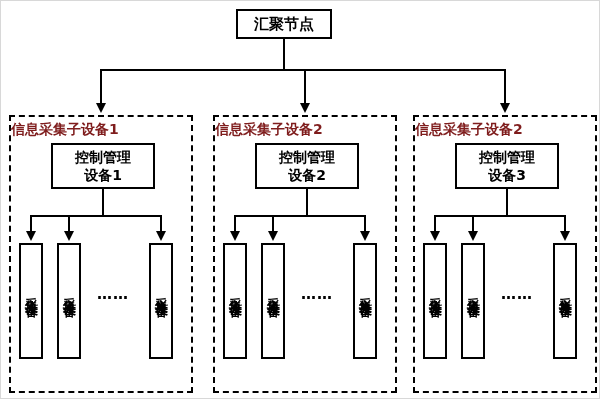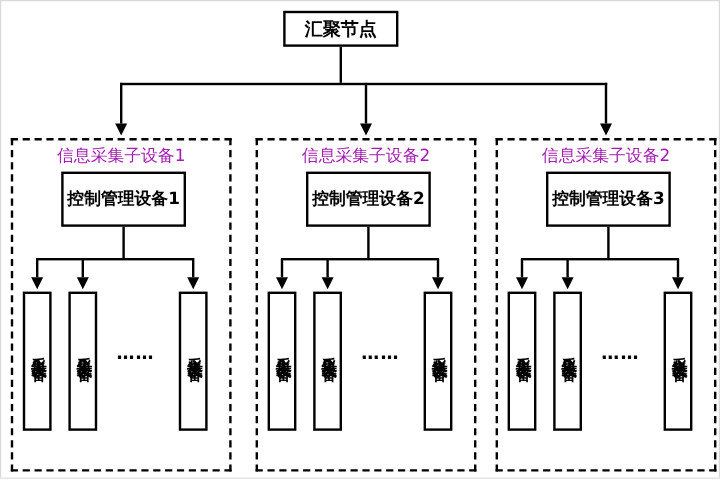--- a/index.html
+++ b/index.html
@@ -18,26 +18,26 @@
   .arrow-down{
     position:absolute;width:0;height:0;
     border-left:5px solid transparent;border-right:5px solid transparent;
     border-top:10px solid #000;
   }
   .group{
     position:absolute;top:114px;width:184px;height:278px;
     border:2px dashed #000;box-sizing:border-box;background:#fff;
   }
   .group-title{
-    position:absolute;top:4px;left:0;width:100%;text-align:center;
-    font-weight:normal;font-size:14px;color:#a21caf;
+    position:absolute;top:4px;left:0;width:100%;
+    font-weight:bold;font-size:14px;color:#7f1d1d;
   }
   .ctrl{
     left:40px;top:26px;width:104px;height:46px;
-    flex-direction:row;font-size:14px;line-height:1.3;text-align:center;
+    flex-direction:column;font-size:14px;line-height:1.3;text-align:center;
   }
   .leaf{
     width:24px;height:116px;top:126px;
     writing-mode:vertical-lr;text-orientation:upright;
     font-size:13px;letter-spacing:3px;
   }
   .leaf-1{left:8px;}
   .leaf-2{left:46px;}
   .leaf-n{left:138px;}
   .dots{

